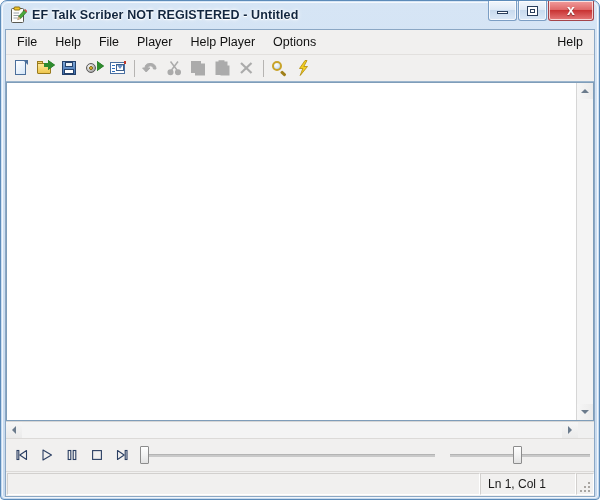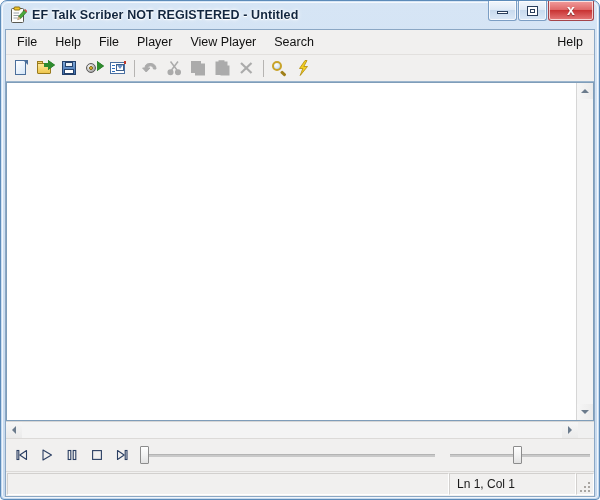--- a/index.html
+++ b/index.html
@@ -452,21 +452,21 @@
     border-bottom-color: #ffffff;
     display: flex;
     align-items: center;
     padding: 0 7px;
     font-size: 12px;
     color: #1a1a1a;
     box-sizing: border-box;
     background: #f1f0ef;
   }
   .status-left { flex: 1; }
-  .status-pos { width: 127px; flex: none; text-align: center; }
+  .status-pos { width: 96px; flex: none; text-align: center; }
   .status-grip {
     width: 18px;
     flex: none;
     position: relative;
   }
   .status-grip i {
     position: absolute;
     width: 2px; height: 2px;
     background: #a9a6a2;
   }
@@ -507,22 +507,22 @@
     </div>
   </div>
 
   <div class="client">
 
     <div class="menubar">
       <div class="menu-item">File</div>
       <div class="menu-item">Help</div>
       <div class="menu-item">File</div>
       <div class="menu-item">Player</div>
-      <div class="menu-item">View Player</div>
-      <div class="menu-item">Search</div>
+      <div class="menu-item">Help Player</div>
+      <div class="menu-item">Options</div>
       <div class="menu-spacer"></div>
       <div class="menu-item">Help</div>
     </div>
 
     <div class="toolbar">
 
       <div class="tb-btn">
         <div class="ico ico-new">
           <div class="pg"></div>
             <div class="fold"></div>

